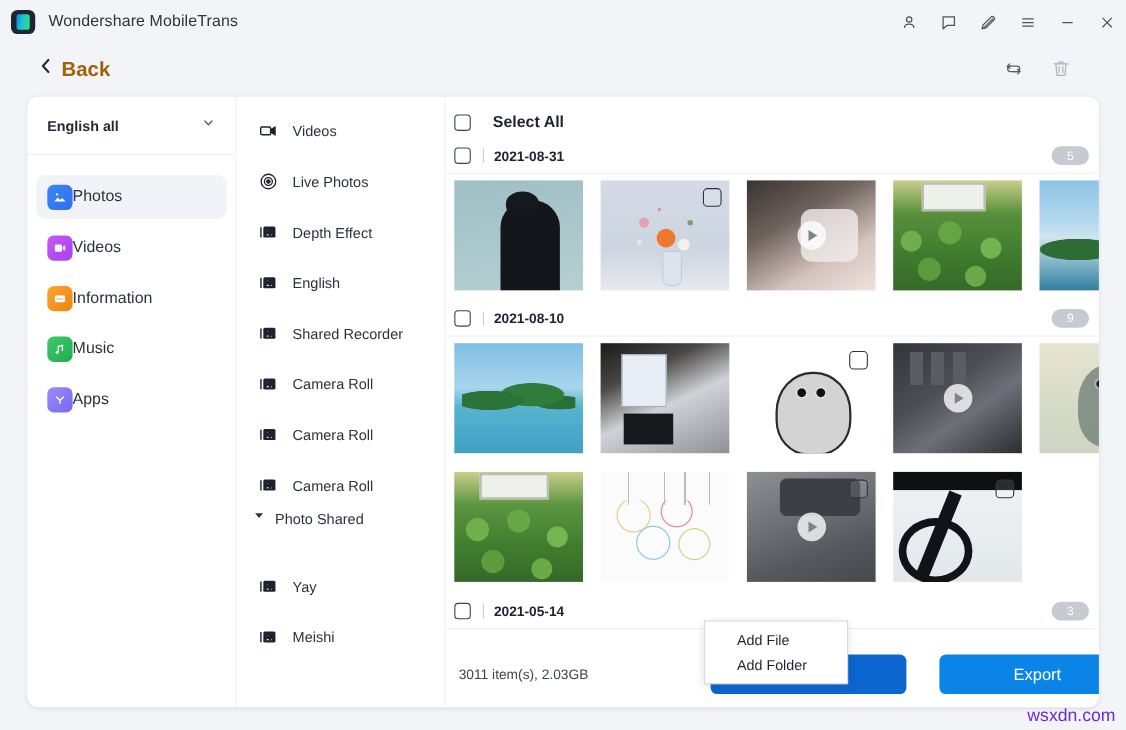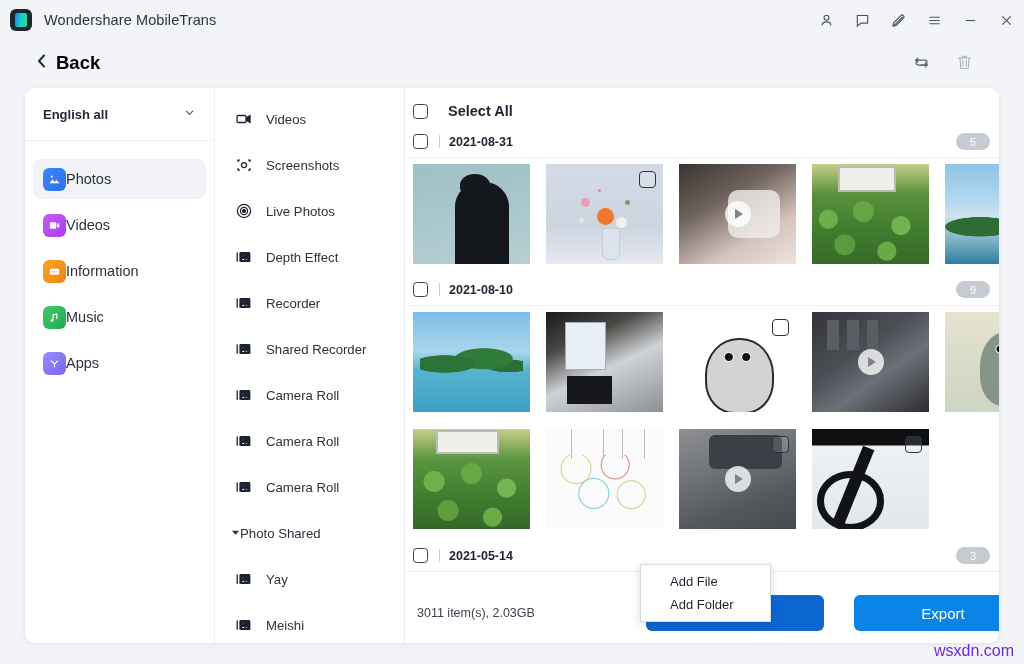--- a/index.html
+++ b/index.html
@@ -42,21 +42,21 @@
 
   
   .backrow {
     position:absolute; left:0; top:40px; width:1024px; height:45px;
     display:flex; align-items:center;
   }
   .back-btn {
     display:flex; align-items:center; gap:9px; margin-left:36px; cursor:default;
   }
   .back-chevron { color:#202733; }
-  .back-label { font-size:18.5px; font-weight:bold; color:#000000; }
+  .back-label { font-size:18.5px; font-weight:bold; color:#a16207; }
   .topright-tools {
     margin-left:auto; display:flex; align-items:center; gap:24px; margin-right:50px;
   }
   .tool-icon { color:#555e6d; display:flex; cursor:default; }
 
   
   .card {
     position:absolute; left:25px; top:88px; width:974px; height:555px;
     background:#ffffff; border-radius:10px;
     box-shadow:0 1px 4px rgba(30,40,60,.10);
@@ -97,21 +97,21 @@
     width:190px; flex:none; border-right:1px solid #eceef2; background:#fff;
     padding-top:8px; overflow:hidden;
   }
   .album-item {
     height:46px; display:flex; align-items:center; gap:13px; padding-left:20px;
     cursor:default;
   }
   .album-ico { width:18px; height:18px; color:#1c232e; flex:none; display:flex; }
   .album-text { font-size:13.2px; color:#2b323d; }
   .album-group {
-    height:46px; display:flex; align-items:center; padding-left:16px;
+    height:46px; display:flex; gap:10px; padding-left:16px;
     cursor:default;
   }
   .group-caret { color:#2b323d; font-size:9px; }
   .group-text { font-size:13.2px; color:#2b323d; }
 
   
   .main { flex:1; display:flex; flex-direction:column; background:#fff; position:relative; }
   .main-scroll { flex:1; overflow:hidden; position:relative; }
   .selectall-row {
     height:30px; display:flex; align-items:center; padding:0 0 0 8px;
@@ -460,29 +460,20 @@
         <span class="album-ico">
           <svg width="18" height="18" viewBox="0 0 18 18" fill="none" stroke="currentColor" stroke-width="1.3">
               <rect x="2" y="5.5" width="9" height="7" rx="1.2"></rect>
               <path d="M11.6 7.6l3.4-2v6.8l-3.4-2z" fill="currentColor"></path>
             </svg>
         </span>
         <span class="album-text">Videos</span>
       </div>
       <div class="album-item">
         <span class="album-ico">
-          <svg width="18" height="18" viewBox="0 0 18 18" fill="none" stroke="currentColor" stroke-width="1.25">
-              <path d="M3 6V4h2M13 4h2v2M15 12v2h-2M5 14H3v-2"></path>
-              <circle cx="9" cy="9" r="2.5"></circle>
-            </svg>
-        </span>
-        <span class="album-text">Screenshots</span>
-      </div>
-      <div class="album-item">
-        <span class="album-ico">
           <svg width="18" height="18" viewBox="0 0 18 18" fill="none" stroke="currentColor" stroke-width="1.2">
               <circle cx="9" cy="9" r="6.6"></circle>
               <circle cx="9" cy="9" r="3.6"></circle>
               <circle cx="9" cy="9" r="1.5" fill="currentColor"></circle>
             </svg>
         </span>
         <span class="album-text">Live Photos</span>
       </div>
       <div class="album-item">
         <span class="album-ico">
@@ -497,21 +488,21 @@
       </div>
       <div class="album-item">
         <span class="album-ico">
           <svg width="18" height="18" viewBox="0 0 18 18" fill="none" stroke="currentColor" stroke-width="1.3">
               <path d="M2.2 4.6v9.2"></path>
               <rect x="4.4" y="4" width="11" height="10" rx="1.4" fill="currentColor" stroke="none"></rect>
               <circle cx="8" cy="7.4" r="1" fill="#fff"></circle>
               <path d="M5.6 12.6l2.8-3 1.8 2 1.4-1.4 2.6 2.4z" fill="#fff"></path>
             </svg>
         </span>
-        <span class="album-text">Recorder</span>
+        <span class="album-text">English</span>
       </div>
       <div class="album-item">
         <span class="album-ico">
           <svg width="18" height="18" viewBox="0 0 18 18" fill="none" stroke="currentColor" stroke-width="1.3">
               <path d="M2.2 4.6v9.2"></path>
               <rect x="4.4" y="4" width="11" height="10" rx="1.4" fill="currentColor" stroke="none"></rect>
               <circle cx="8" cy="7.4" r="1" fill="#fff"></circle>
               <path d="M5.6 12.6l2.8-3 1.8 2 1.4-1.4 2.6 2.4z" fill="#fff"></path>
             </svg>
         </span>

